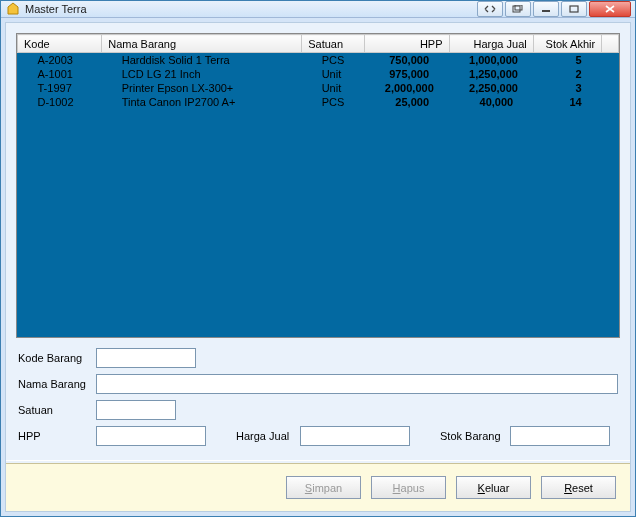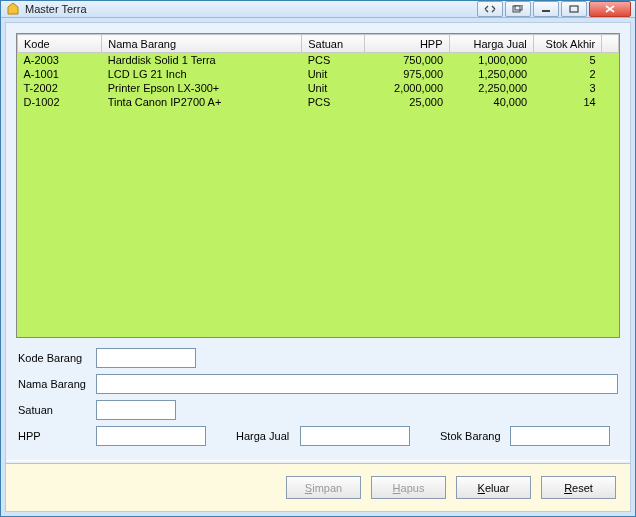--- a/index.html
+++ b/index.html
@@ -6,26 +6,26 @@
 body { margin: 0; padding: 0; background: #fff; }
 .window { width: 636px; height: 517px; border: 1px solid #3c7fb1; background: #d4e4f7; display: flex; flex-direction: column; }
 .titlebar { height: 26px; background: linear-gradient(#e8f1fb, #cfe3f8); display: flex; align-items: center; padding: 0 4px; border-bottom: 1px solid #a0b8d8; }
 .titlebar .icon { width: 16px; height: 16px; margin-right: 4px; display:flex;align-items:center;justify-content:center; }
 .titlebar .title { flex: 1; color: #1a1a1a; }
 .titlebar .controls { display: flex; gap: 2px; }
 .tbtn { width: 26px; height: 16px; border: 1px solid #8aa8c8; border-radius: 2px; background: linear-gradient(#f7fbff,#d8e6f5); display: flex; align-items: center; justify-content: center; }
 .tbtn.close { background: linear-gradient(#f5a7a0,#e04b3a); border-color:#c0392b; width:42px; color:#fff; font-weight:bold; }
 .tbtn svg { display:block; }
 .client { flex: 1; margin: 4px; background: #eaf2fb; border: 1px solid #b8cde2; display: flex; flex-direction: column; }
-.tablewrap { margin: 10px 10px 6px 10px; background: #bef264; border: 1px solid #888; height: 305px; overflow: hidden; }
+.tablewrap { margin: 10px 10px 6px 10px; background: #0369a1; border: 1px solid #888; height: 305px; overflow: hidden; }
 table { width: 100%; border-collapse: collapse; table-layout: fixed; }
 thead th { background: linear-gradient(#fdfdfd,#ececec); border: 1px solid #c9c9c9; padding: 2px 6px; text-align: left; font-weight: normal; height: 18px; white-space: nowrap; overflow:hidden; }
 thead th.r { text-align: right; }
-tbody td { padding: 1px 6px; height: 14px; white-space: nowrap; overflow:hidden; }
-tbody td.r { text-align: right; }
+tbody td { padding: 1px 20px; height: 14px; white-space: nowrap; overflow:hidden; }
+tbody td.r { text-align: right; font-weight: bold; }
 .form { margin: 4px 12px 8px 12px; }
 .row { display: flex; align-items: center; margin-bottom: 6px; }
 .lbl { width: 78px; }
 .inp { height: 20px; border: 1px solid #7a96b0; background: #fff; padding: 1px 4px; }
 .sep { height: 1px; background: #c0cde0; border-top:1px solid #fff; margin: 0 0 2px 0; }
 .footer { background: #fdfadf; border-top: 1px solid #c9c197; padding: 12px 14px; display: flex; justify-content: flex-end; gap: 10px; }
 .btn { width: 75px; height: 23px; border: 1px solid #8a9bb2; background: linear-gradient(#fdfdfd,#e6e6e6); border-radius: 0; display:flex; align-items:center; justify-content:center; }
 .btn.disabled { color: #9a9a9a; }
 .btn u { text-decoration: underline; }
 </style>
@@ -106,21 +106,21 @@
             <tr>
               <td>A-1001</td>
               <td>LCD LG 21 Inch</td>
               <td>Unit</td>
               <td class="r">975,000</td>
               <td class="r">1,250,000</td>
               <td class="r">2</td>
               <td></td>
             </tr>
             <tr>
-              <td>T-2002</td>
+              <td>T-1997</td>
               <td>Printer Epson LX-300+</td>
               <td>Unit</td>
               <td class="r">2,000,000</td>
               <td class="r">2,250,000</td>
               <td class="r">3</td>
               <td></td>
             </tr>
             <tr>
               <td>D-1002</td>
               <td>Tinta Canon IP2700 A+</td>

